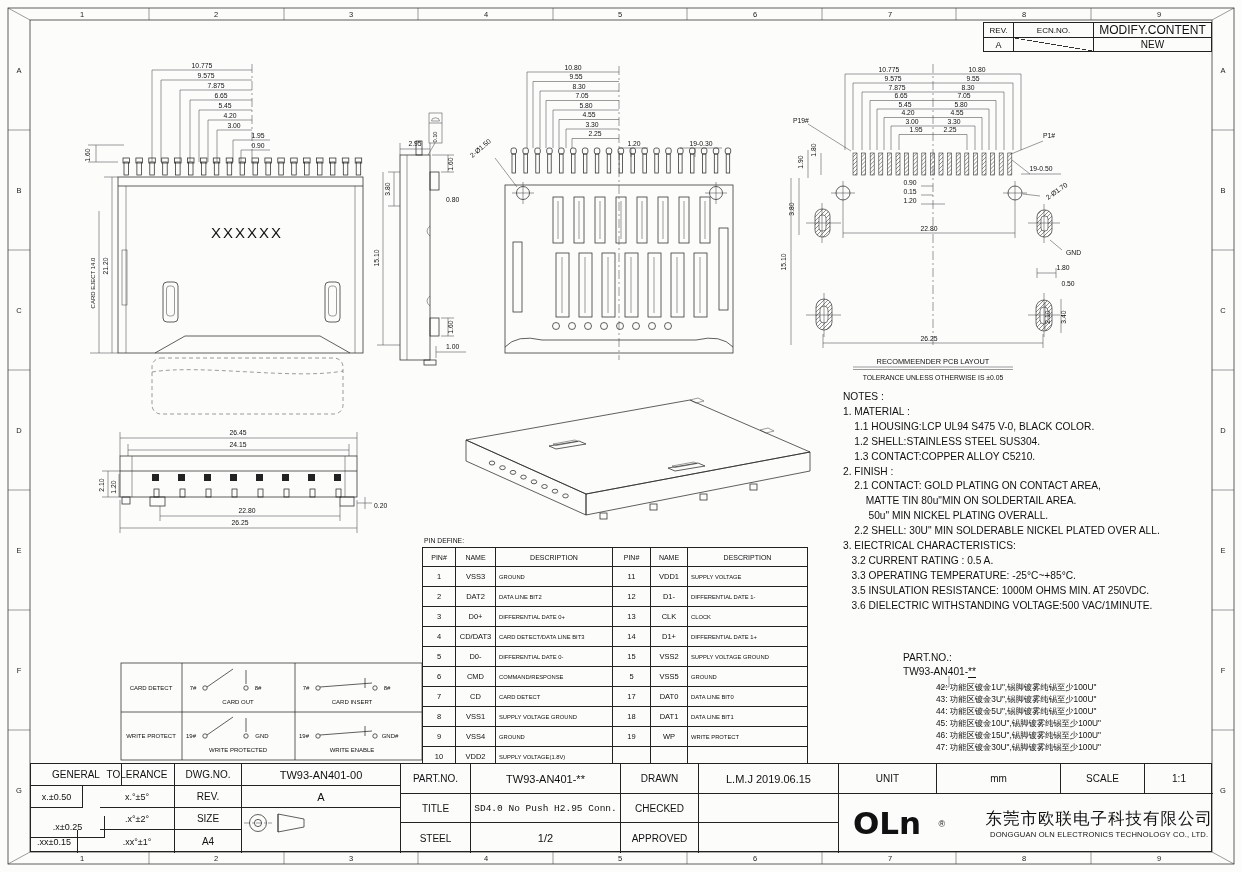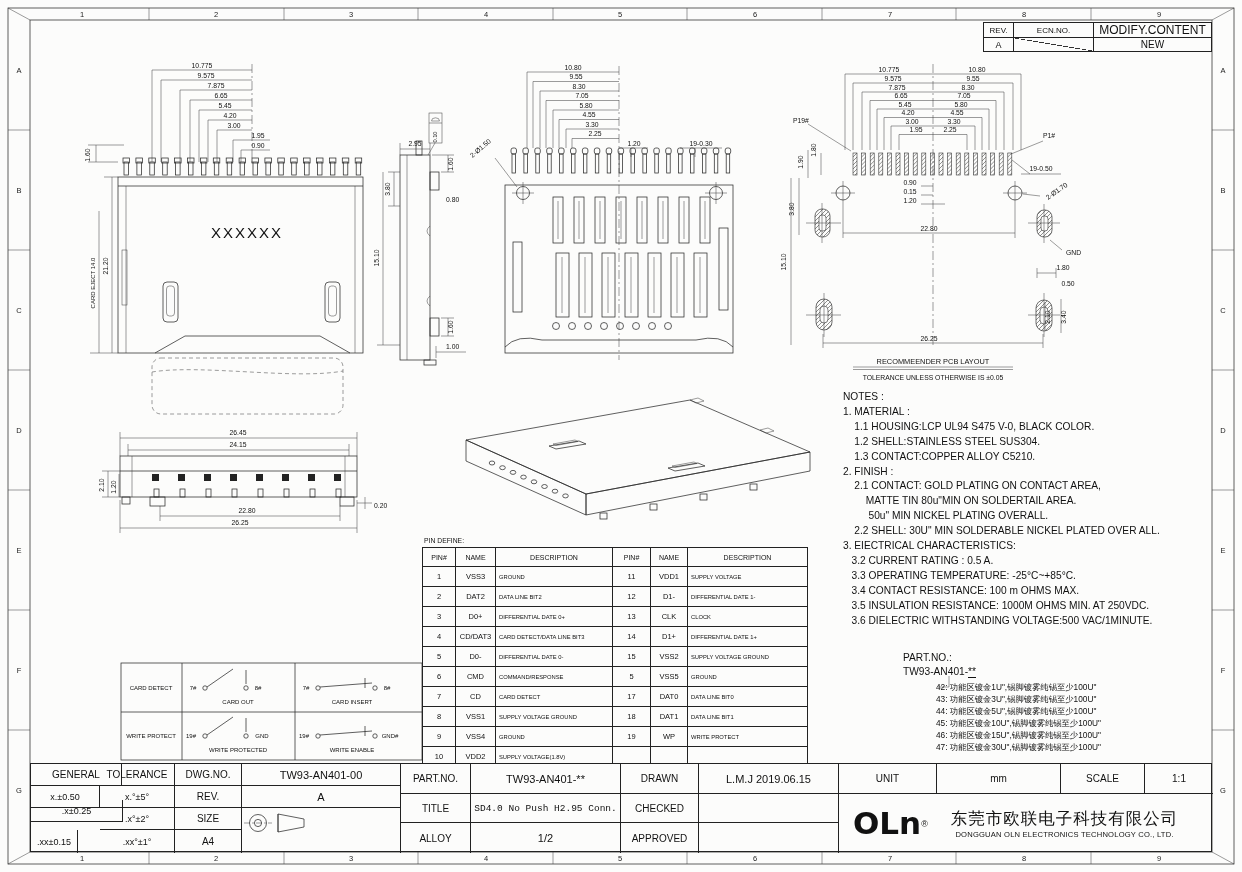--- a/index.html
+++ b/index.html
@@ -729,21 +729,20 @@
   <div class="noteline">    1.2 SHELL:STAINLESS STEEL SUS304.</div>
   <div class="noteline">    1.3 CONTACT:COPPER ALLOY C5210.</div>
   <div class="noteline">2. FINISH :</div>
   <div class="noteline">    2.1 CONTACT: GOLD PLATING ON CONTACT AREA,</div>
   <div class="noteline">        MATTE TIN 80u"MIN ON SOLDERTAIL AREA.</div>
   <div class="noteline">         50u" MIN NICKEL PLATING OVERALL.</div>
   <div class="noteline">    2.2 SHELL: 30U" MIN SOLDERABLE NICKEL PLATED OVER ALL.</div>
   <div class="noteline">3. EIECTRICAL CHARACTERISTICS:</div>
   <div class="noteline">   3.2 CURRENT RATING : 0.5 A.</div>
   <div class="noteline">   3.3 OPERATING TEMPERATURE: -25°C~+85°C.</div>
-  <div class="noteline">   3.4 CONTACT RESISTANCE: 100 m OHMS MAX.</div>
   <div class="noteline">   3.5 INSULATION RESISTANCE: 1000M OHMS MIN. AT 250VDC.</div>
   <div class="noteline">   3.6 DIELECTRIC WITHSTANDING VOLTAGE:500 VAC/1MINUTE.</div>
 </div>
 
 <div class="abs" style="left:903px;top:651px;font-size:10.2px;line-height:14px">
   <div>PART.NO.:</div>
   <div><span>TW93-AN401-</span><span style="border-bottom:1px solid #111">**</span></div>
 </div>
 <div class="abs" style="left:936px;top:681px">
   <div class="optline">42: 功能区镀金1U",锡脚镀雾纯锡至少100U"</div>
@@ -761,60 +760,60 @@
   <div class="cell bot" style="left:0;top:15px;width:30px;height:13px;font-size:9px">A</div>
   <div class="cell bot diag" style="left:30px;top:15px;width:80px;height:13px"></div>
   <div class="cell last bot" style="left:110px;top:15px;width:117px;height:13px;font-size:10px">NEW</div>
 </div>
 
 <div class="tb-wrap" style="left:30px;top:763px;width:1182px;height:89px">
   <div class="cell" style="left:0;top:0;width:91px;height:22px">GENERAL</div>
   <div class="cell" style="left:69px;top:0;width:75px;height:22px">TOLERANCE</div>
   <div class="cell" style="left:144px;top:0;width:67px;height:22px">DWG.NO.</div>
   <div class="cell val" style="left:211px;top:0;width:159px;height:22px">TW93-AN401-00</div>
-  <div class="cell tol" style="left:0;top:22px;width:69px;height:22px">x.±0.50</div>
+  <div class="cell tol" style="left:0;top:22px;width:52px;height:22px">x.±0.50</div>
   <div class="cell tol" style="left:69px;top:22px;width:75px;height:22px">x.°±5°</div>
   <div class="cell" style="left:144px;top:22px;width:67px;height:22px">REV.</div>
   <div class="cell val" style="left:211px;top:22px;width:159px;height:22px">A</div>
-  <div class="cell tol" style="left:0;top:36px;width:92px;height:22px">.x±0.25</div>
+  <div class="cell tol" style="left:0;top:52px;width:74px;height:22px">.x±0.25</div>
   <div class="cell tol" style="left:69px;top:44px;width:75px;height:22px">.x°±2°</div>
   <div class="cell" style="left:144px;top:44px;width:67px;height:22px">SIZE</div>
   <div class="cell bot" style="left:211px;top:44px;width:159px;height:45px">
     <svg width="80" height="30" viewBox="0 0 80 30">
       <line x1="2" y1="15" x2="30" y2="15" class="thin" stroke-dasharray="6,2,2,2"></line>
       <circle cx="16" cy="15" r="8.5" class="ln"></circle>
           <circle cx="16" cy="15" r="3.6" class="ln"></circle>
       <path d="M36,6 L62,11 L62,19 L36,24 Z" class="ln"></path>
           <line x1="36" y1="6" x2="36" y2="24" class="ln"></line>
     </svg>
   </div>
   <div class="cell tol bot" style="left:0;top:66px;width:47px;height:23px">.xx±0.15</div>
   <div class="cell tol bot" style="left:69px;top:66px;width:75px;height:23px">.xx°±1°</div>
   <div class="cell bot" style="left:144px;top:66px;width:67px;height:23px">A4</div>
 
   <div class="cell" style="left:370px;top:0;width:70px;height:30px">PART.NO.</div>
   <div class="cell val" style="left:440px;top:0;width:150px;height:30px">TW93-AN401-**</div>
   <div class="cell" style="left:370px;top:30px;width:70px;height:29px">TITLE</div>
   <div class="cell" style="left:440px;top:30px;width:150px;height:29px;font-family:Liberation Mono, monospace;font-size:9.5px">SD4.0 No Push H2.95 Conn.</div>
-  <div class="cell bot" style="left:370px;top:59px;width:70px;height:30px">ALLOY</div>
+  <div class="cell bot" style="left:370px;top:59px;width:70px;height:30px">STEEL</div>
   <div class="cell val bot" style="left:440px;top:59px;width:150px;height:30px">1/2</div>
 
   <div class="cell" style="left:590px;top:0;width:78px;height:30px">DRAWN</div>
   <div class="cell val" style="left:668px;top:0;width:140px;height:30px">L.M.J 2019.06.15</div>
   <div class="cell" style="left:590px;top:30px;width:78px;height:29px">CHECKED</div>
   <div class="cell" style="left:668px;top:30px;width:140px;height:29px"></div>
   <div class="cell bot" style="left:590px;top:59px;width:78px;height:30px">APPROVED</div>
   <div class="cell bot" style="left:668px;top:59px;width:140px;height:30px"></div>
 
   <div class="cell" style="left:808px;top:0;width:98px;height:30px">UNIT</div>
   <div class="cell" style="left:906px;top:0;width:124px;height:30px">mm</div>
   <div class="cell" style="left:1030px;top:0;width:84px;height:30px">SCALE</div>
   <div class="cell last" style="left:1114px;top:0;width:68px;height:30px">1:1</div>
 
-  <div class="cell last bot" style="left:808px;top:30px;width:374px;height:59px;justify-content:flex-start;padding-left:14px">
+  <div class="cell last bot" style="left:808px;top:30px;width:374px;height:59px;justify-content:space-between;padding-left:14px">
     <span class="logo">OLn</span>
     <span class="reg">®</span>
     <span style="display:inline-block;margin-left:23px;text-align:center">
       <span class="cn" style="display:block">东莞市欧联电子科技有限公司</span>
       <span class="en" style="display:block">DONGGUAN OLN ELECTRONICS TECHNOLOGY CO., LTD.</span>
     </span>
   </div>
 </div>
 
 </div>

